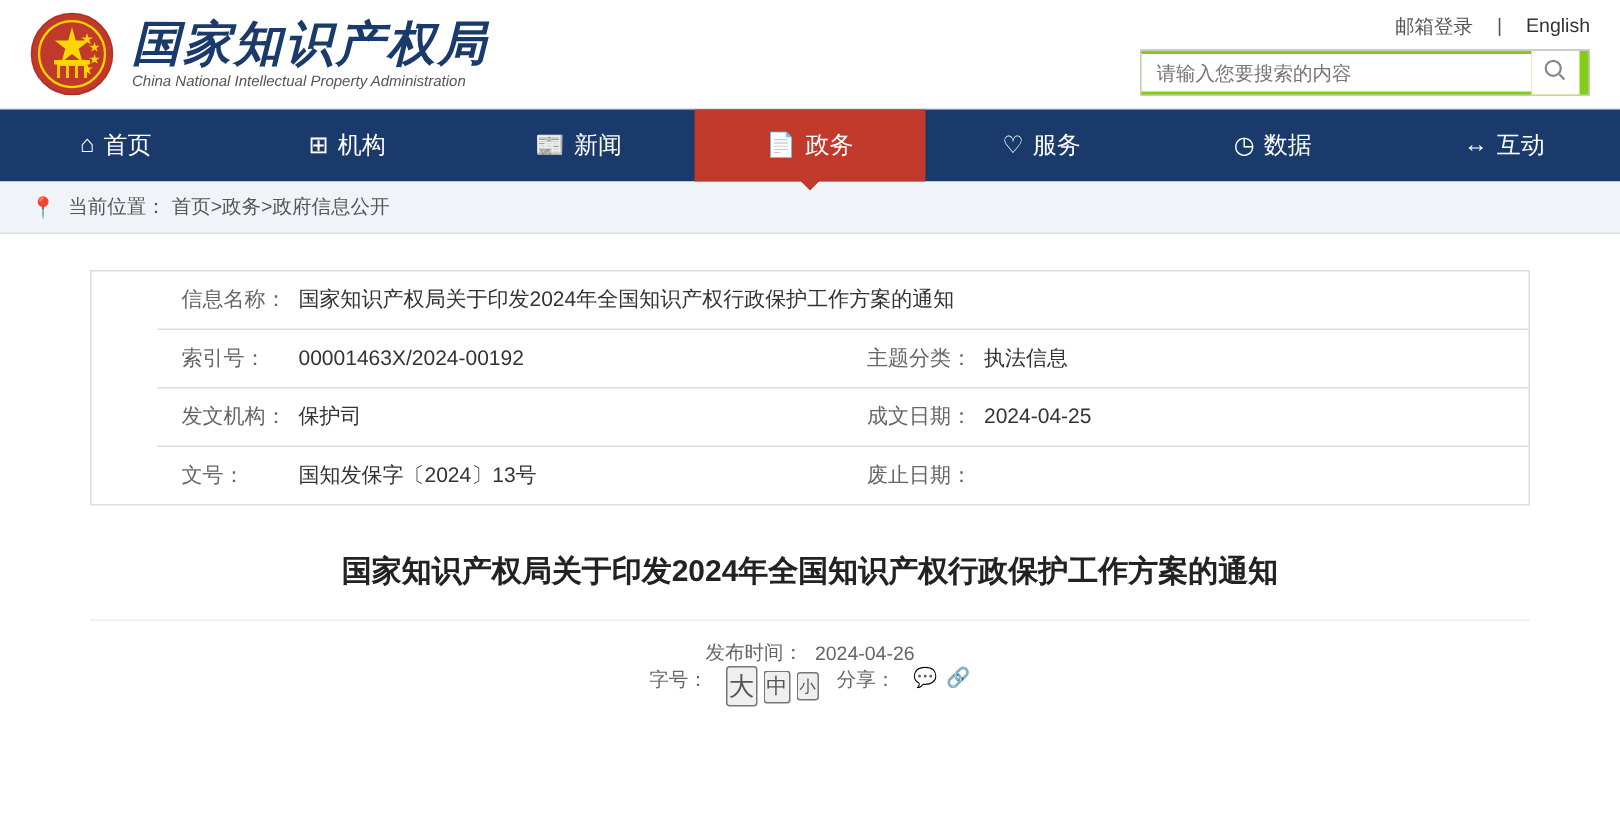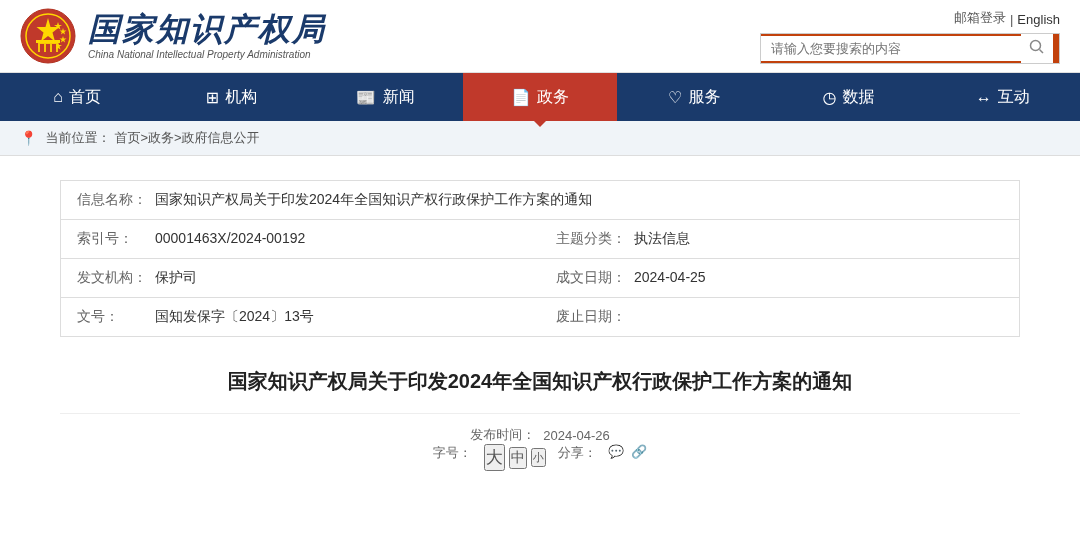--- a/index.html
+++ b/index.html
@@ -5,43 +5,43 @@
     * { margin: 0; padding: 0; box-sizing: border-box; }
     body { font-family: "Microsoft YaHei", SimHei, Arial, sans-serif; font-size: 14px; background: #fff; width: 1080px; }
 
     
     .header { display: flex; align-items: center; justify-content: space-between; padding: 8px 20px 8px 20px; background: #fff; border-bottom: 1px solid #e0e0e0; }
     .logo-area { display: flex; align-items: center; gap: 12px; font-style: italic; }
     .logo-text-area { display: flex; flex-direction: column; }
     .logo-cn { font-size: 32px; font-weight: bold; color: #1a3a6b; letter-spacing: 2px; line-height: 1.1; }
     .logo-en { font-size: 10px; color: #555; margin-top: 2px; }
     .header-right { display: flex; flex-direction: column; align-items: flex-end; gap: 6px; }
-    .header-top-links { display: flex; gap: 4px; font-size: 13px; color: #555; align-items: flex-end; }
+    .header-top-links { display: flex; gap: 16px; font-size: 13px; color: #555; }
     .header-top-links a { color: #555; text-decoration: none; }
     .header-top-links a:last-child { color: #333; }
     .header-notice { color: #c0392b; font-size: 13px; font-weight: bold; }
-    .search-box { display: flex; align-items: center; border: 1px solid #ccc; background: #c2410c; width: 300px; }
+    .search-box { display: flex; align-items: center; border: 1px solid #ccc; background: #84cc16; width: 300px; }
     .search-input { border: none; outline: none; padding: 5px 10px; font-size: 13px; width: 260px; color: #999; }
     .search-btn { padding: 5px 8px; background: #fff; border: none; cursor: pointer; color: #666; }
 
     
     .nav { background: #1a3a6b; display: flex; align-items: stretch; height: 48px; }
     .nav-item { flex: 1; display: flex; align-items: center; justify-content: center; gap: 6px; color: #fff; font-size: 16px; cursor: pointer; position: relative; text-decoration: none; }
     .nav-item.active { background: #c0392b; }
     .nav-item.active::after { content: ''; position: absolute; bottom: -6px; left: 50%; transform: translateX(-50%); border-left: 7px solid transparent; border-right: 7px solid transparent; border-top: 7px solid #c0392b; }
 
     
     .breadcrumb-bar { background: #f0f4f8; padding: 8px 20px; font-size: 13px; color: #555; display: flex; align-items: center; gap: 4px; border-bottom: 1px solid #ddd; }
     .breadcrumb-icon { color: #e67e22; font-size: 14px; margin-right: 4px; }
 
     
     .content { padding: 24px 60px; }
 
     
-    .info-table { border: 1px solid #ddd; margin-bottom: 28px; }
+    .info-table { border: 1px solid #ddd; margin-bottom: 28px; padding-left: 44px; }
     .info-row { display: flex; border-bottom: 1px solid #ddd; }
     .info-row:last-child { border-bottom: none; }
     .info-cell { padding: 10px 16px; font-size: 14px; color: #333; }
     .info-label { color: #666; min-width: 70px; }
     .info-value { color: #333; }
     .info-cell.half { width: 50%; display: flex; gap: 8px; }
     .info-cell.full { width: 100%; display: flex; gap: 8px; }
 
     
     .article-title { text-align: center; font-size: 20px; font-weight: bold; color: #222; margin: 24px 0 16px 0; line-height: 1.6; }

